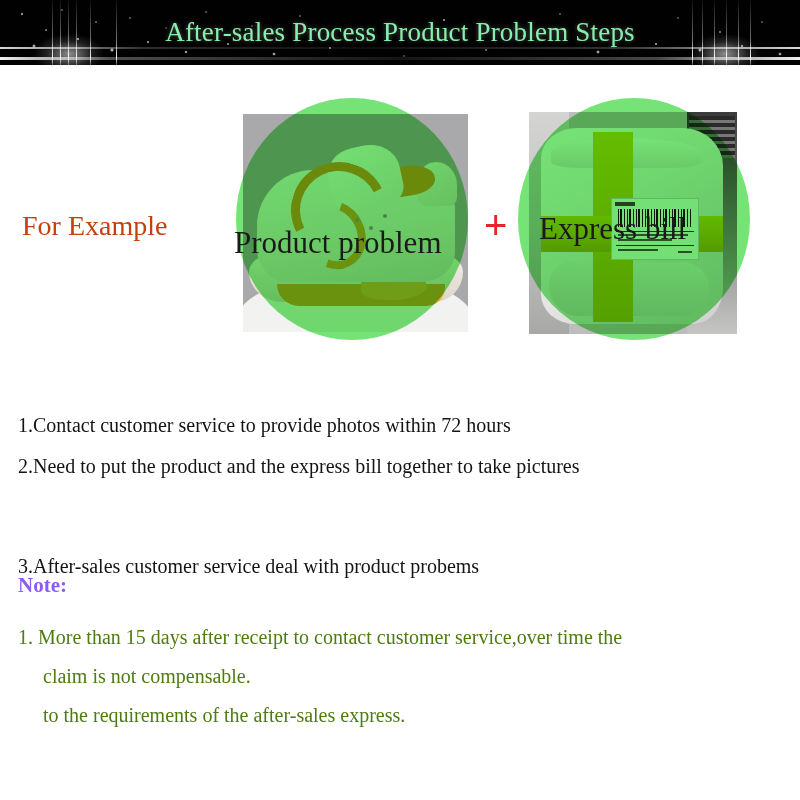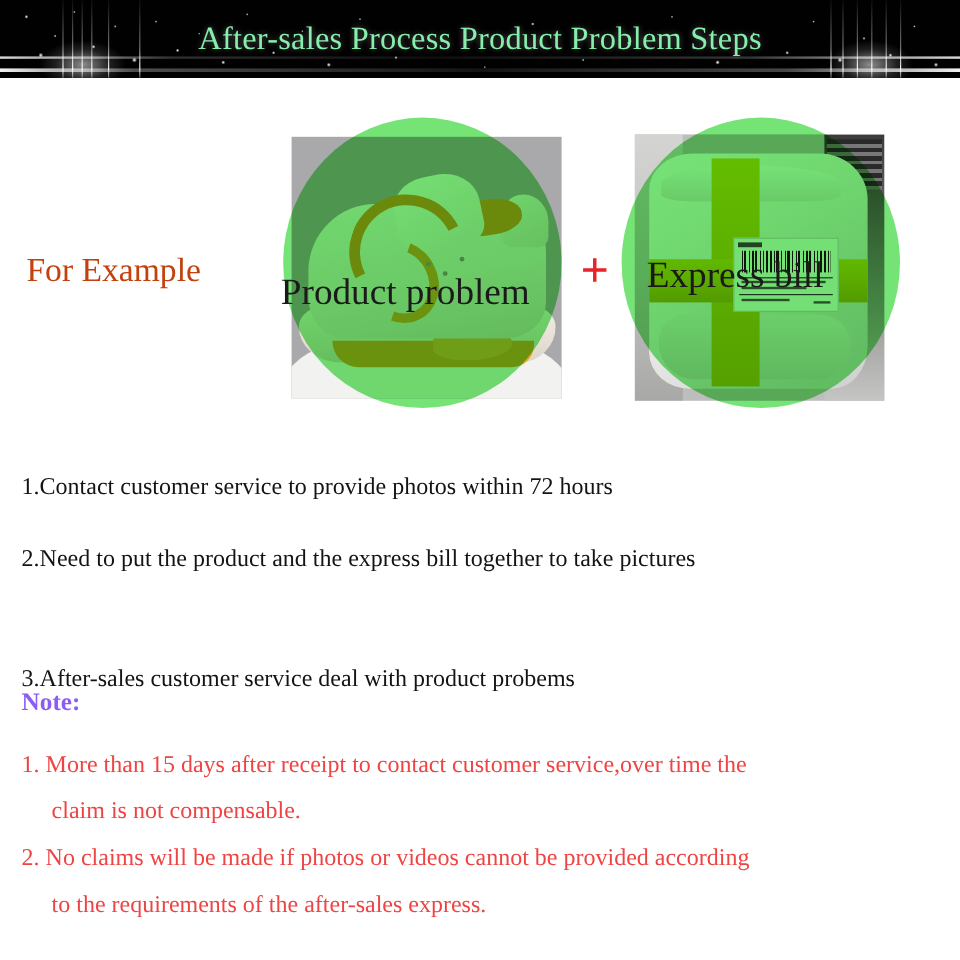--- a/index.html
+++ b/index.html
@@ -334,38 +334,38 @@
   .label-express { left: 539px; top: 211px; }
 
   
   .step {
     position: absolute;
     left: 18px;
     font-size: 20px;
     color: #141414;
     white-space: nowrap;
   }
-  .step-1 { top: 395px; }
+  .step-1 { top: 414px; }
   .step-2 { top: 455px; }
   .step-3 { top: 515px; margin-top: 40px; }
 
   
   .note-heading {
     position: absolute;
     left: 18px; top: 573px;
     font-size: 21px;
     font-weight: bold;
     color: #8b5cf6;
   }
   .note-item {
     position: absolute;
     left: 18px;
     width: 770px;
     font-size: 20px;
-    color: #ef4444;
+    color: #4d7c0f;
     line-height: 39px;
   }
   .note-1 { top: 618px; }
   .note-2 { top: 696px; }
   .note-indent { display: block; padding-left: 25px; }
 </style>
 </head>
 <body>
 
 <div class="banner">
@@ -444,15 +444,14 @@
 <div class="step step-3">3.After-sales customer service deal with product probems</div>
 
 <div class="note-heading">Note:</div>
 
 <div class="note-item note-1">
   <span>1. More than 15 days after receipt to contact customer service,over time the</span>
   <span class="note-indent">claim is not compensable.</span>
 </div>
 
 <div class="note-item note-2">
-  <span>2. No claims will be made if photos or videos cannot be provided according</span>
   <span class="note-indent">to the requirements of the after-sales express.</span>
 </div>
 
 </body></html>

